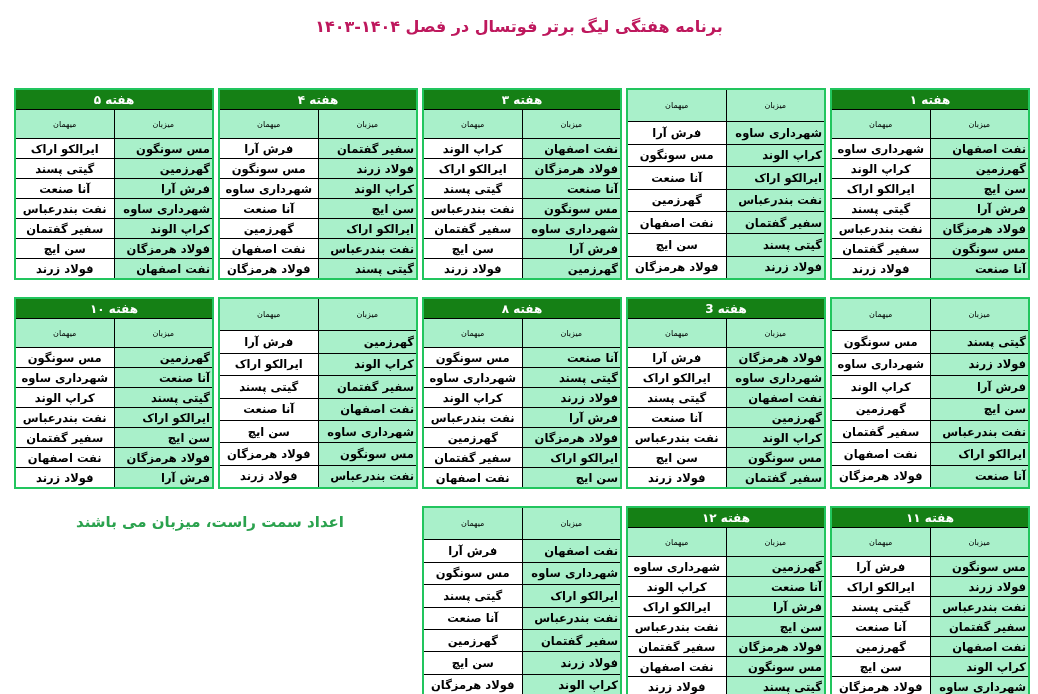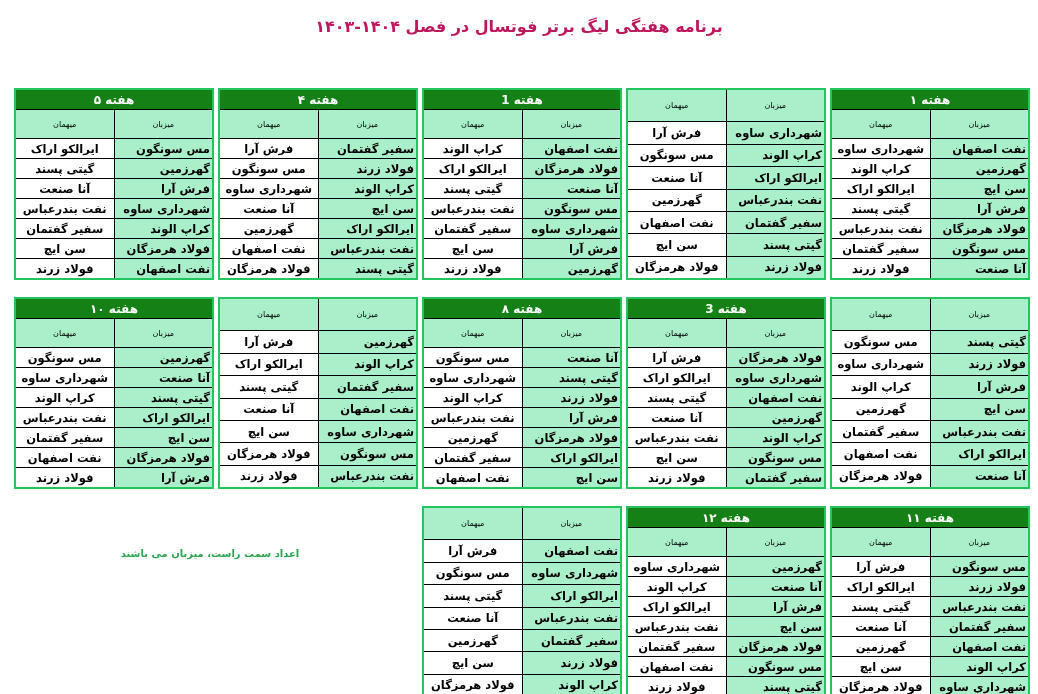--- a/index.html
+++ b/index.html
@@ -68,25 +68,25 @@
   td.host{
     background:var(--host-cell,#a9f0ca);
     text-align:right;
   }
   td.guest{
     background:#ffffff;
     text-align:center;
   }
   .note{
     position:absolute;
-    left:55px;top:548px;
+    left:55px;top:513px;
     width:310px;
     text-align:center;
     direction:rtl;
-    font-size:10px;
+    font-size:15px;
     font-weight:bold;
     color:var(--note-green,#2ba24e);
   }
 </style>
 </head>
 <body>
 
 <div class="page">
   <h1 class="title">برنامه هفتگی لیگ برتر فوتسال در فصل ۱۴۰۴-۱۴۰۳</h1>
 
@@ -163,21 +163,21 @@
             </tr>
             <tr>
               <td class="host">فولاد زرند</td>
               <td class="guest">فولاد هرمزگان</td>
             </tr>
           </tbody>
         </table>
         <table class="week-table" dir="rtl">
           <tbody>
             <tr>
-              <th class="week-header" colspan="2">هفته 1</th>
+              <th class="week-header" colspan="2">هفته ۳</th>
             </tr>
             <tr>
               <td class="colhead">میزبان</td>
               <td class="colhead">میهمان</td>
             </tr>
             <tr>
               <td class="host">نفت اصفهان</td>
               <td class="guest">کراپ الوند</td>
             </tr>
             <tr>

